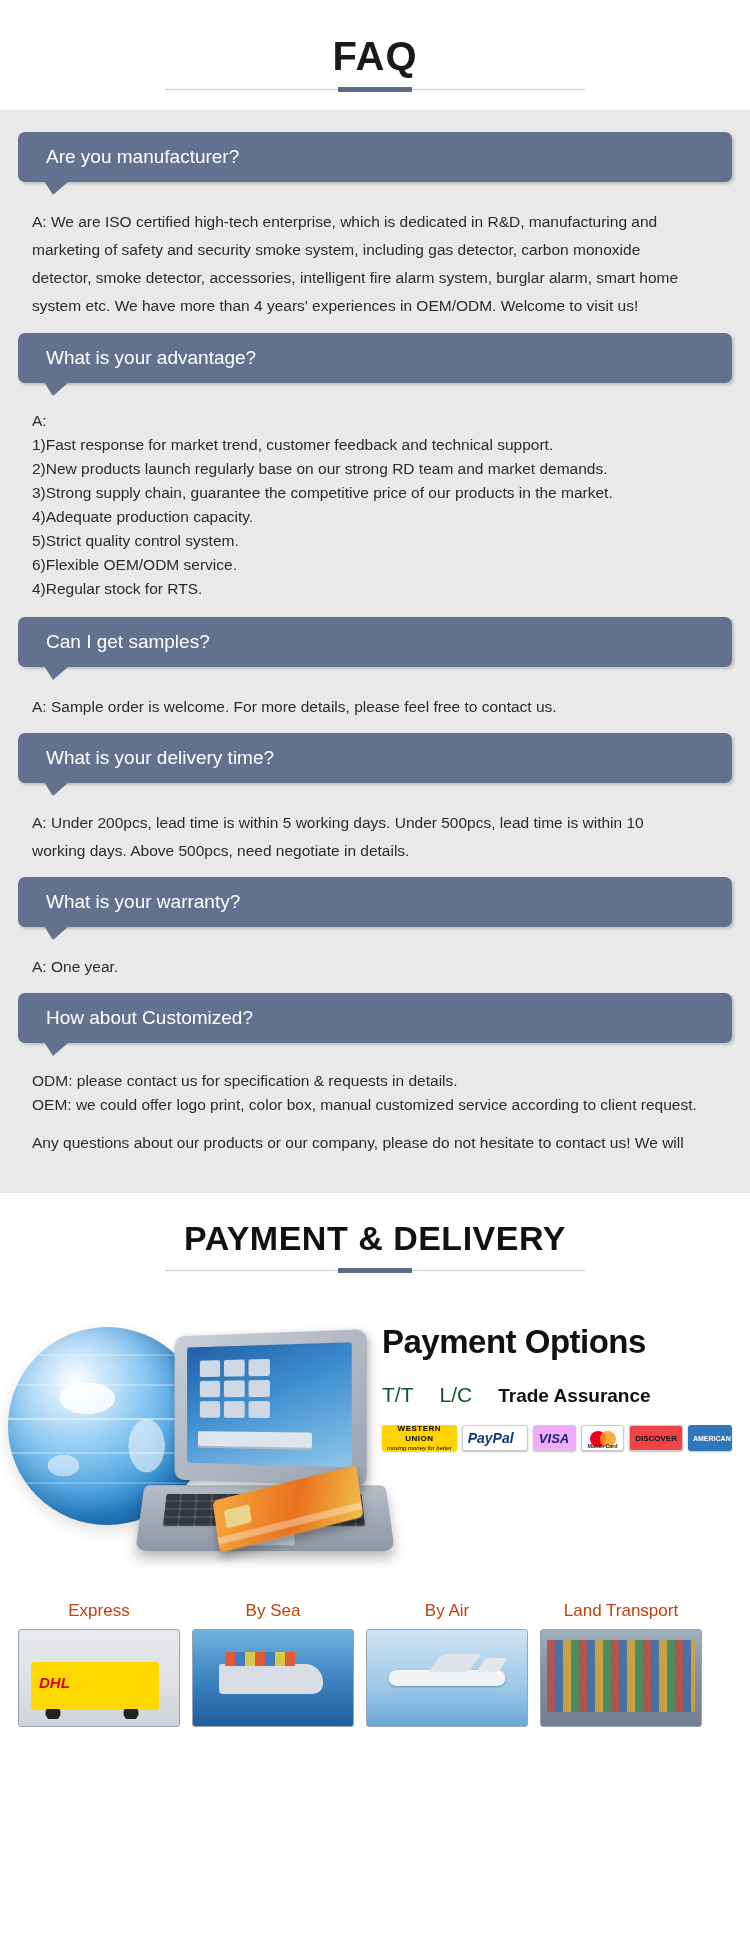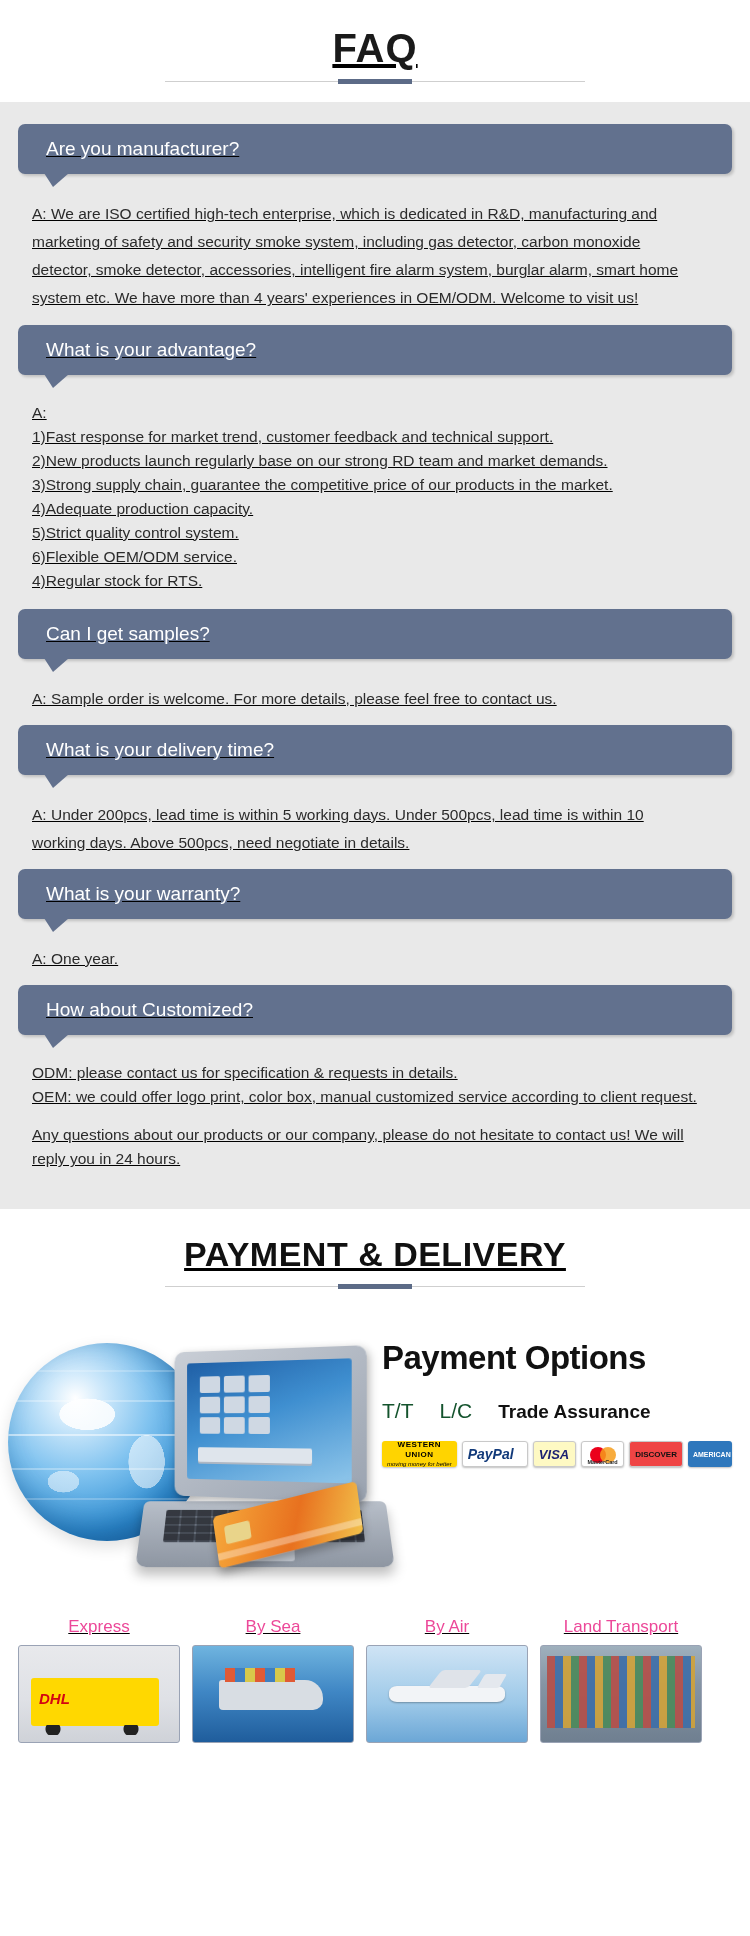--- a/index.html
+++ b/index.html
@@ -3,24 +3,23 @@
 <meta charset="utf-8">
 <style>
   * { box-sizing: border-box; }
   html, body {
     margin: 0; padding: 0;
     background: #ffffff;
     font-family: "Liberation Sans", sans-serif;
   }
   .page {
     width: 750px;
-    margin: 8px auto;
+    margin: 16px auto;
     background: #ffffff;
     position: relative;
-    text-decoration: underline;
   }
 
   
   .faq-title-wrap {
     text-align: center;
     padding: 18px 0 0 0;
     background: #ffffff;
   }
   .faq-title {
     font-size: 40px;
@@ -270,42 +269,42 @@
     font-weight: bold;
     color: #fff;
     padding: 0 5px;
     box-shadow: 0 1px 2px rgba(0,0,0,0.25);
     white-space: nowrap;
   }
   .logo-wu { background: #ffd400; color: #000; flex-direction: column; line-height: 1; font-size: 7.5px; width: 84px; }
   .logo-wu b { font-size: 8px; letter-spacing: 0.5px; }
   .logo-wu i { font-style: italic; font-weight: normal; font-size: 6px; }
   .logo-pp { background: #ffffff; color: #123a7a; border: 1px solid #c9c9c9; font-style: italic; font-size: 14px; width: 78px; }
-  .logo-visa { background: #fef9c3; color: #1a1f71; border: 1px solid #c9c9c9; font-style: italic; font-size: 13px; width: 50px; }
+  .logo-visa { background: #f0abfc; color: #1a1f71; border: 1px solid #c9c9c9; font-style: italic; font-size: 13px; width: 50px; }
   .logo-mc { background: #ffffff; border: 1px solid #c9c9c9; color: #333; font-size: 7px; width: 50px; position: relative; }
   .logo-mc span.c1, .logo-mc span.c2 {
     position: absolute; top: 5px; width: 16px; height: 16px; border-radius: 50%;
   }
   .logo-mc span.c1 { left: 8px; background: #eb001b; }
   .logo-mc span.c2 { left: 18px; background: #f79e1b; opacity: 0.85; }
   .logo-mc em { position: absolute; bottom: 1px; left: 0; right: 0; text-align: center; font-style: normal; font-size: 5.5px; color: #222; }
   .logo-disc { background: #ef4444; border: 1px solid #c9c9c9; color: #111; font-size: 8px; width: 58px; }
   .logo-amex { background: #2e77bc; color: #fff; font-size: 7px; width: 44px; }
 
   
   .ship {
     display: flex;
     gap: 12px;
     padding: 8px 18px 26px 18px;
   }
   .ship-col { width: 162px; }
   .ship-label {
     text-align: center;
     font-size: 17px;
-    color: #ec4899;
+    color: #c2410c;
     margin-bottom: 8px;
   }
   .ship-img {
     height: 98px;
     border: 1px solid #9aa3b5;
     border-radius: 3px;
     overflow: hidden;
     position: relative;
   }
   .img-express { background: linear-gradient(180deg,#e8e9ec 0%,#dfe1e6 55%,#cfd2d8 100%); }
@@ -423,21 +422,20 @@
       </div>
     </div>
 
     <div class="qa-block">
       <div class="q-bar">How about Customized?</div>
       <div class="a-body a-lines">
         <p>ODM: please contact us for specification &amp; requests in details.</p>
         <p>OEM: we could offer logo print, color box, manual customized service according to client request.</p>
         <div class="a-gap"></div>
         <p>Any questions about our products or our company,  please do not hesitate to contact us! We will</p>
-        <p>reply you in 24 hours.</p>
       </div>
     </div>
 
   </div>
 
   <div class="pd-wrap">
     <h2 class="pd-title">PAYMENT &amp; DELIVERY</h2>
     <div class="title-rule"></div>
 
     <div class="pay-stage">

